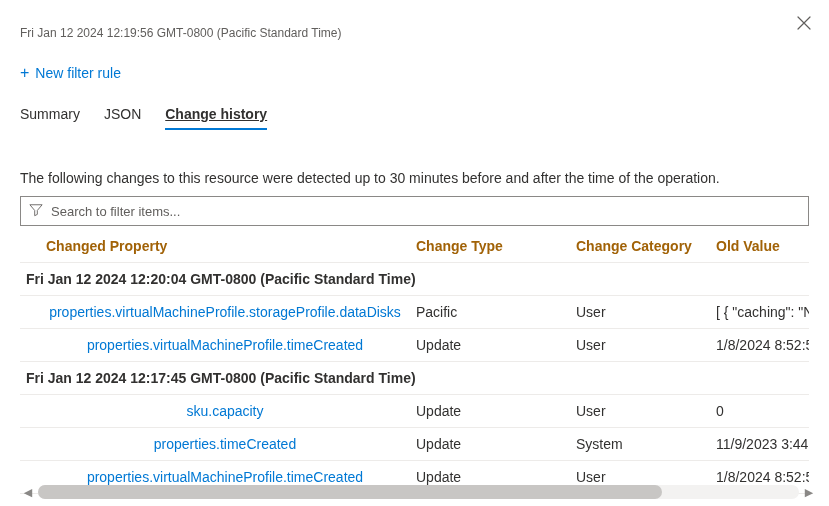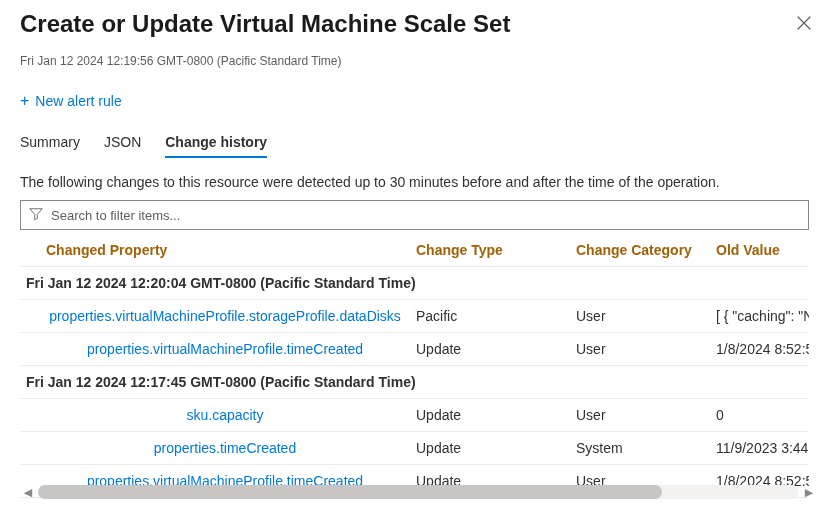--- a/index.html
+++ b/index.html
@@ -70,35 +70,37 @@
     border-bottom: 0px solid #edebe9;
   }
   .tab {
     padding: 6px 0 8px 0;
     cursor: pointer;
     color: #323130;
     position: relative;
   }
   .tab.active {
     font-weight: 600;
+    text-decoration: underline;
   }
   .tab.active::after {
     content: "";
     position: absolute;
     left: 0; right: 0; bottom: 0;
     height: 2px;
     background: #0078d4;
   }
   .content {
     padding: 16px 20px 0 20px;
   }
   .desc {
     font-size: 14px;
     color: #323130;
     margin-bottom: 10px;
+    margin-top: 24px;
   }
   .search-wrap {
     display: flex;
     align-items: center;
     border: 1px solid #8a8886;
     height: 28px;
     padding: 0 8px;
     margin-bottom: 4px;
   }
   .search-wrap svg {
@@ -199,35 +201,34 @@
     background: #c8c6c4;
     border-radius: 7px;
   }
 </style>
 </head>
 <body>
 
 <div class="page">
 
   <div class="header">
-    <div class="title">Create or Update Virtual Machine Scale Set</div>
     <div class="subtitle">Fri Jan 12 2024 12:19:56 GMT-0800 (Pacific Standard Time)</div>
     <button class="close-btn" aria-label="Close">
       <span>
         <svg width="14" height="14" viewBox="0 0 14 14">
             <path d="M1 1 L13 13 M13 1 L1 13" stroke="#605e5c" stroke-width="1.2" stroke-linecap="round"></path>
           </svg>
       </span>
     </button>
   </div>
 
   <div class="toolbar">
     <button class="link-btn">
       <span class="plus-icon">+</span>
-      <span>New alert rule</span>
+      <span>New filter rule</span>
     </button>
   </div>
 
   <div class="tabs" id="tabs-container">
       <div class="tab">Summary</div>
       <div class="tab">JSON</div>
       <div class="tab active">Change history</div>
     </div>
 
   <div class="content">

